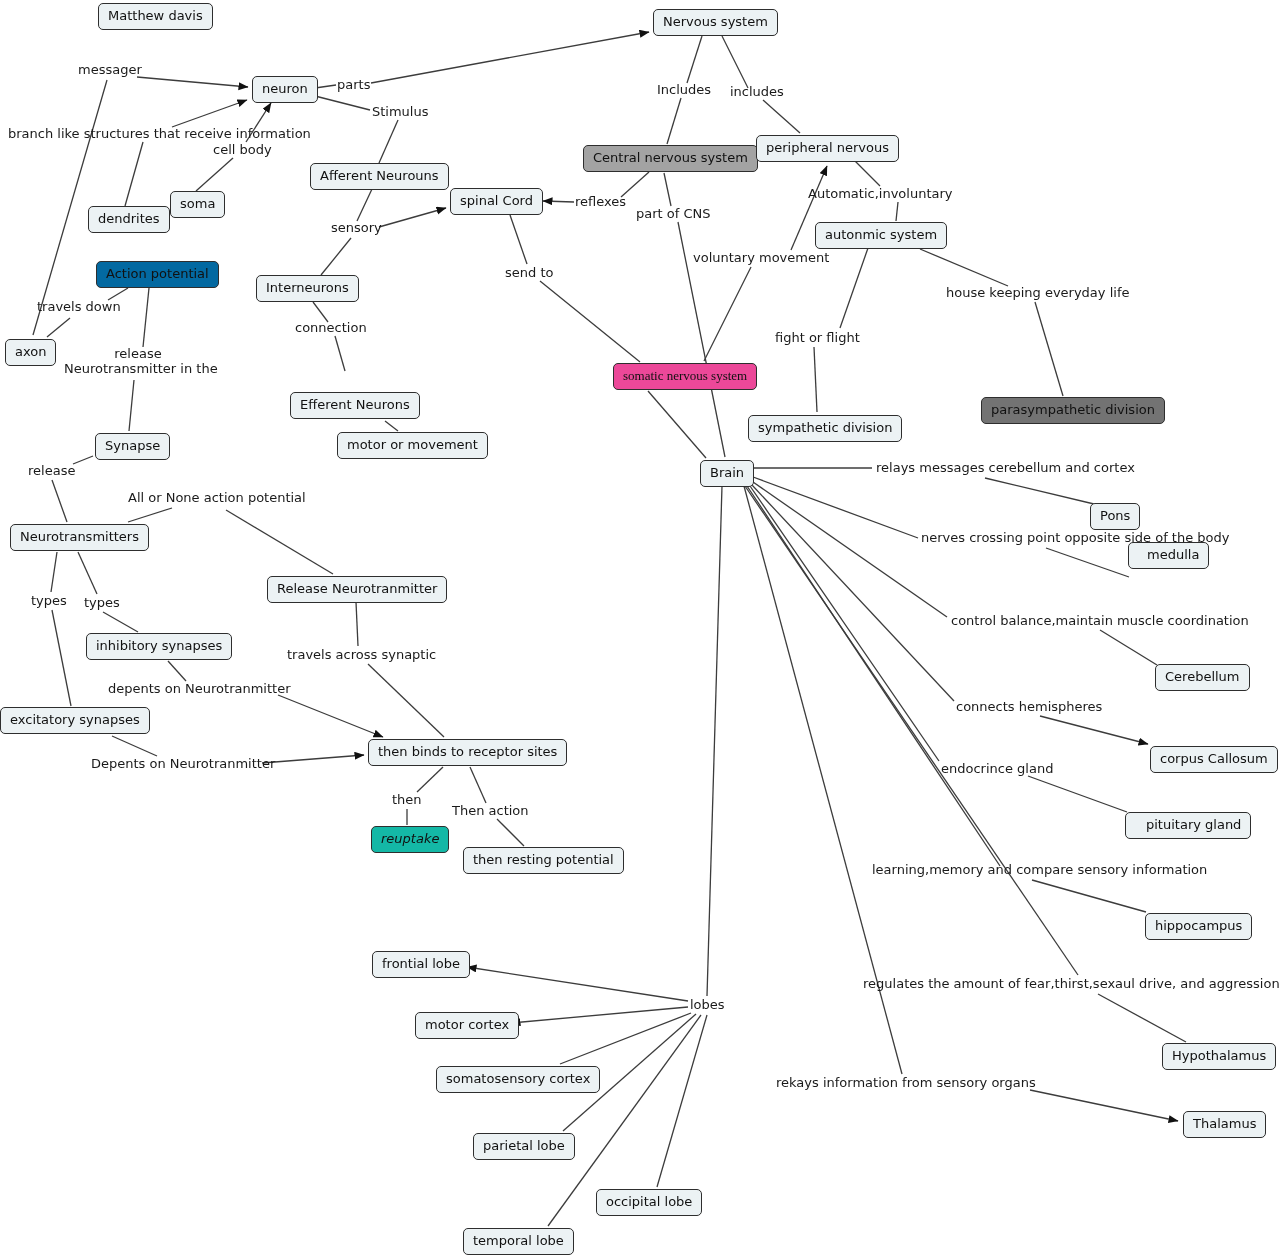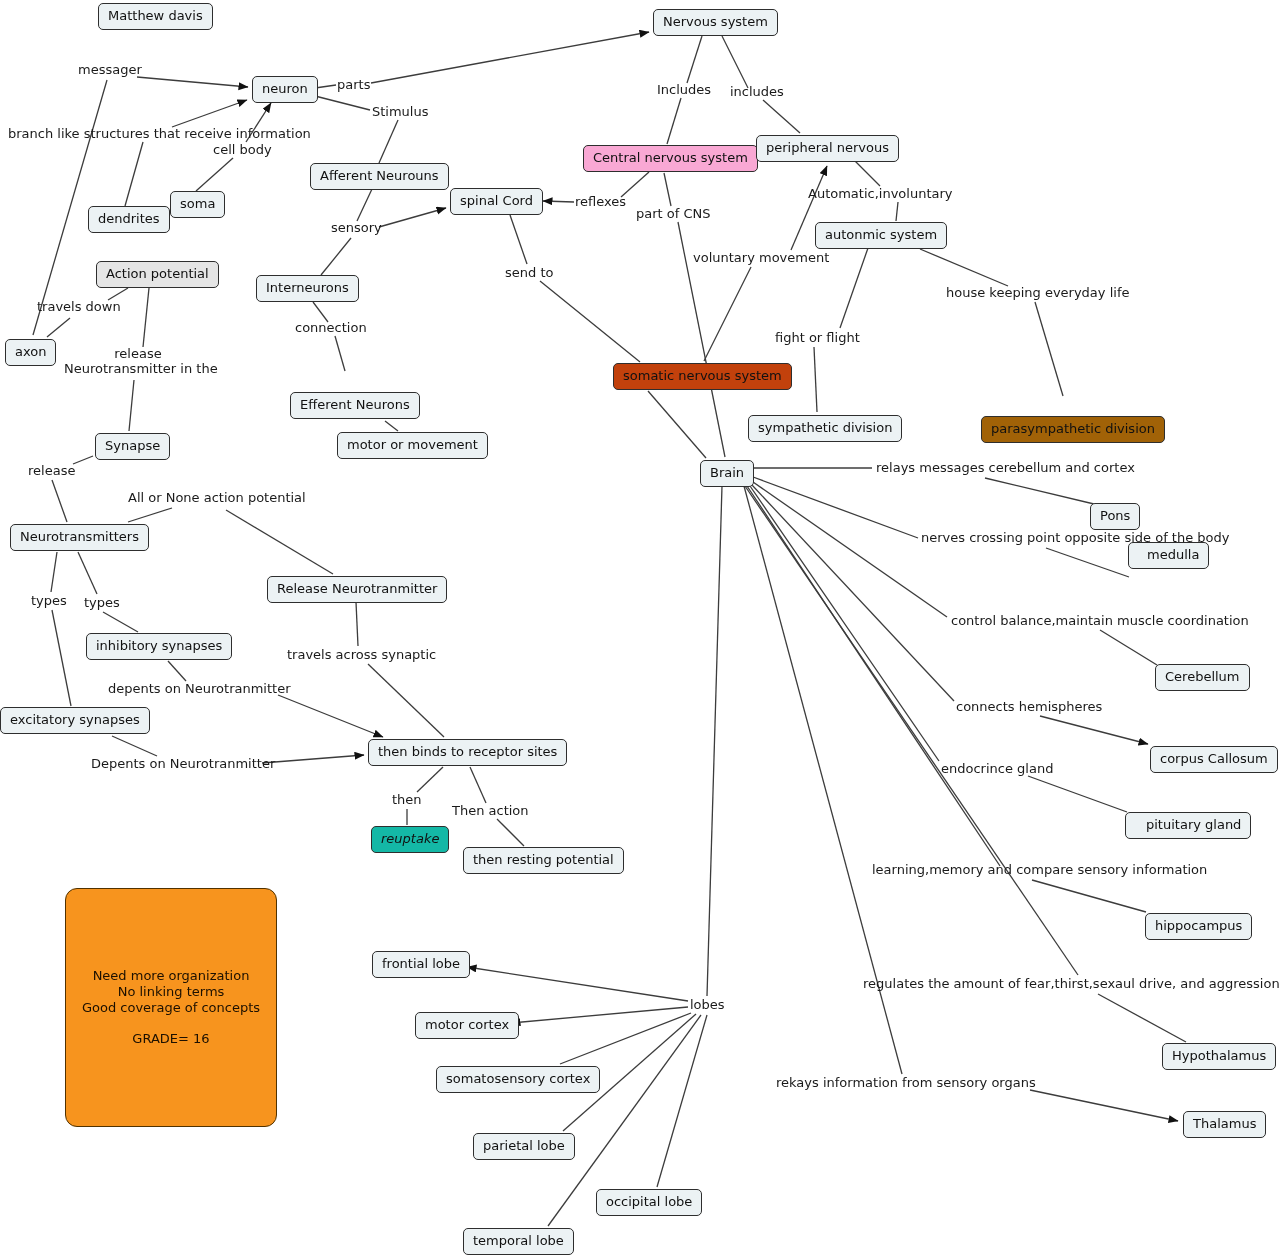--- a/index.html
+++ b/index.html
@@ -135,26 +135,20 @@
       <line x1="1030" y1="1090" x2="1178" y2="1121" stroke="#3c3c3c" stroke-width="1.3" marker-end="url(#arrow)"></line>
       <line x1="722" y1="486" x2="707" y2="996" stroke="#3c3c3c" stroke-width="1.3"></line>
       <line x1="688" y1="1001" x2="467" y2="967" stroke="#3c3c3c" stroke-width="1.3" marker-end="url(#arrow)"></line>
       <line x1="688" y1="1007" x2="511" y2="1023" stroke="#3c3c3c" stroke-width="1.3" marker-end="url(#arrow)"></line>
       <line x1="691" y1="1013" x2="560" y2="1064" stroke="#3c3c3c" stroke-width="1.3"></line>
       <line x1="696" y1="1014" x2="563" y2="1131" stroke="#3c3c3c" stroke-width="1.3"></line>
       <line x1="701" y1="1015" x2="548" y2="1226" stroke="#3c3c3c" stroke-width="1.3"></line>
       <line x1="707" y1="1015" x2="657" y2="1187" stroke="#3c3c3c" stroke-width="1.3"></line>
     </svg>
 
-  <div class="note" id="grade-note" style="left: 65px; top: 888px; width: 212px; height: 239px; background: rgb(247, 148, 30);">
-    <div style="white-space:pre-line;">Need more organization
-No linking terms
-Good coverage of concepts</div>
-    <div class="note-grade">GRADE= 16</div>
-  </div>
 <div class="link-label" style="left: 78px; top: 63px;">messager</div>
     <div class="link-label" style="left: 337px; top: 78px;">parts</div>
     <div class="link-label" style="left: 372px; top: 105px;">Stimulus</div>
     <div class="link-label" style="left: 8px; top: 127px;">branch like structures that receive information</div>
     <div class="link-label" style="left: 213px; top: 143px;">cell body</div>
     <div class="link-label" style="left: 657px; top: 83px;">Includes</div>
     <div class="link-label" style="left: 730px; top: 85px;">includes</div>
     <div class="link-label" style="left: 808px; top: 187px;">Automatic,involuntary</div>
     <div class="link-label" style="left: 575px; top: 195px;">reflexes</div>
     <div class="link-label" style="left: 636px; top: 207px;">part of CNS</div>
@@ -182,33 +176,33 @@
     <div class="link-label" style="left: 941px; top: 762px;">endocrince gland</div>
     <div class="link-label" style="left: 392px; top: 793px;">then</div>
     <div class="link-label" style="left: 452px; top: 804px;">Then action</div>
     <div class="link-label" style="left: 872px; top: 863px;">learning,memory and compare sensory information</div>
     <div class="link-label" style="left: 863px; top: 977px;">regulates the amount of fear,thirst,sexaul drive, and aggression</div>
     <div class="link-label" style="left: 690px; top: 998px;">lobes</div>
     <div class="link-label" style="left: 776px; top: 1076px;">rekays information from sensory organs</div>
     <div class="node" style="left: 98px; top: 3px; background: rgb(236, 242, 244);">Matthew davis</div>
     <div class="node" style="left: 252px; top: 76px; background: rgb(236, 242, 244);">neuron</div>
     <div class="node" style="left: 653px; top: 9px; background: rgb(236, 242, 244);">Nervous system</div>
-    <div class="node" style="left: 583px; top: 145px; background: #f9a8d4;">Central nervous system</div>
+    <div class="node" style="left: 583px; top: 145px; background: #a3a3a3;">Central nervous system</div>
     <div class="node" style="left: 756px; top: 135px; background: rgb(236, 242, 244);">peripheral nervous</div>
     <div class="node" style="left: 310px; top: 163px; background: rgb(236, 242, 244);">Afferent Neurouns</div>
     <div class="node" style="left: 450px; top: 188px; background: rgb(236, 242, 244);">spinal Cord</div>
     <div class="node" style="left: 170px; top: 191px; background: rgb(236, 242, 244);">soma</div>
     <div class="node" style="left: 88px; top: 206px; background: rgb(236, 242, 244);">dendrites</div>
     <div class="node" style="left: 815px; top: 222px; background: rgb(236, 242, 244);">autonmic system</div>
-    <div class="node" style="left: 96px; top: 261px; background: #e5e5e5;">Action potential</div>
+    <div class="node" style="left: 96px; top: 261px; background: #0369a1;">Action potential</div>
     <div class="node" style="left: 256px; top: 275px; background: rgb(236, 242, 244);">Interneurons</div>
     <div class="node" style="left: 5px; top: 339px; background: rgb(236, 242, 244);">axon</div>
-    <div class="node" style="left: 613px; top: 363px; background: #c2410c;">somatic nervous system</div>
+    <div class="node" style="left: 613px; top: 363px; background: #ec4899; font-family: Liberation Serif, serif;">somatic nervous system</div>
     <div class="node" style="left: 290px; top: 392px; background: rgb(236, 242, 244);">Efferent Neurons</div>
-    <div class="node" style="left: 981px; top: 416px; background: #a16207;">parasympathetic division</div>
+    <div class="node" style="left: 981px; top: 397px; background: #737373;">parasympathetic division</div>
     <div class="node" style="left: 748px; top: 415px; background: rgb(236, 242, 244);">sympathetic division</div>
     <div class="node" style="left: 95px; top: 433px; background: rgb(236, 242, 244);">Synapse</div>
     <div class="node" style="left: 337px; top: 432px; background: rgb(236, 242, 244);">motor or movement</div>
     <div class="node" style="left: 700px; top: 460px; background: rgb(236, 242, 244);">Brain</div>
     <div class="node" style="left: 1090px; top: 503px; background: rgb(236, 242, 244);">Pons</div>
     <div class="node" style="left: 10px; top: 524px; background: rgb(236, 242, 244);">Neurotransmitters</div>
     <div class="node" style="left: 1128px; top: 542px; background: rgb(236, 242, 244); padding-left: 18px;">medulla</div>
     <div class="node" style="left: 267px; top: 576px; background: rgb(236, 242, 244);">Release Neurotranmitter</div>
     <div class="node" style="left: 86px; top: 633px; background: rgb(236, 242, 244);">inhibitory synapses</div>
     <div class="node" style="left: 1155px; top: 664px; background: rgb(236, 242, 244);">Cerebellum</div>

